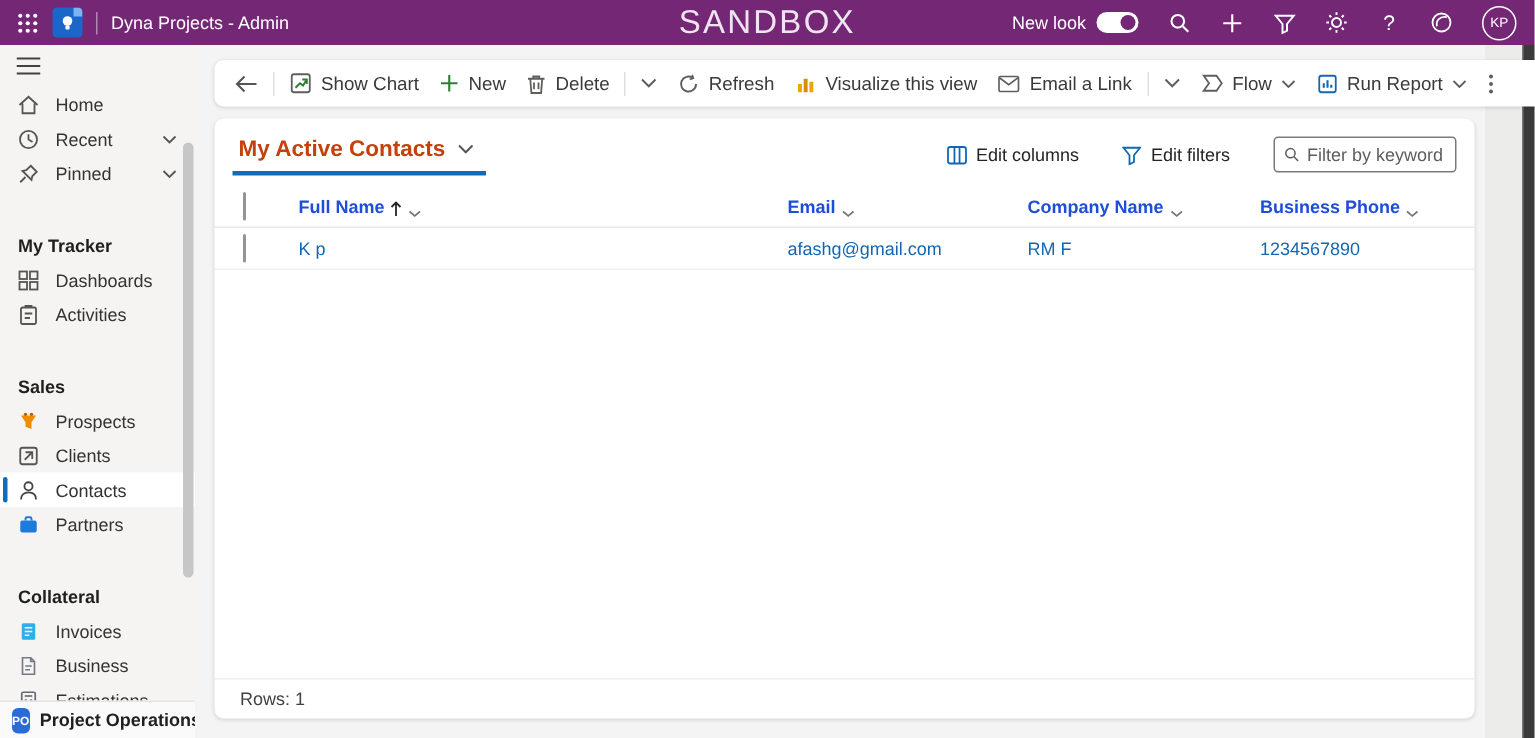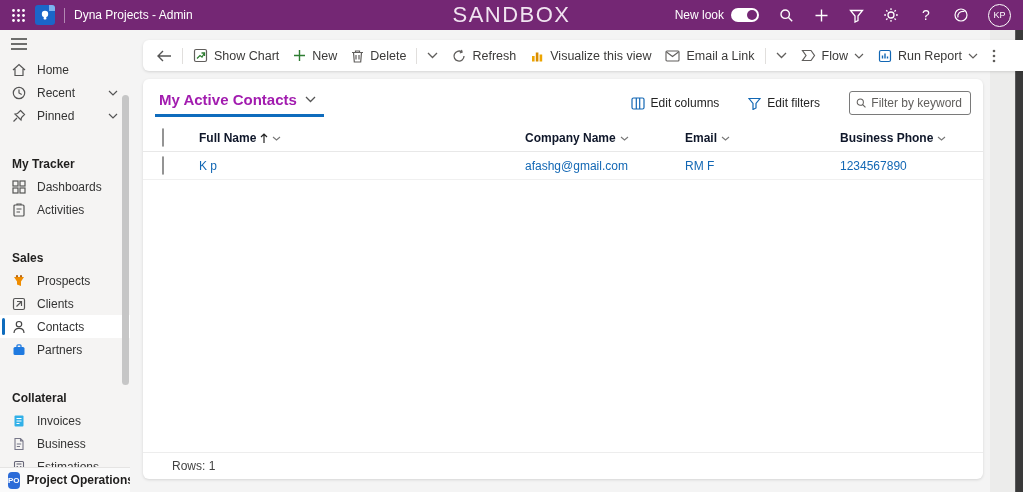--- a/index.html
+++ b/index.html
@@ -62,41 +62,41 @@
   .cmd-div { width:1px; height:16px; background:#e1dfdd; margin:0 3px; }
   .share-btn { margin-left:auto; display:flex; align-items:center; gap:5px;
     background:#1168bd; color:#fff; font-size:12px; height:22px; padding:0 9px;
     border-radius:3px; cursor:pointer; }
 
   .content { position:absolute; left:143px; top:79px; width:840px; height:400px;
     background:#fff; border-radius:6px; box-shadow:0 1px 3px rgba(0,0,0,.13); }
   .viewbar { display:flex; align-items:center; padding:10px 12px 0 12px; height:38px; }
   .viewsel { display:flex; align-items:center; gap:8px; padding:2px 8px 6px 4px;
     border-bottom:3px solid #0f6cbd; cursor:pointer; }
-  .viewsel .ttl { font-size:15px; font-weight:bold; color:#a21caf; white-space:nowrap;}
+  .viewsel .ttl { font-size:15px; font-weight:bold; color:#c2410c; white-space:nowrap;}
   .view-actions { margin-left:auto; display:flex; align-items:center; gap:29px; }
   .va-btn { display:flex; align-items:center; gap:6px; font-size:12px; color:#242424;
     cursor:pointer; white-space:nowrap;}
   .kw-box { display:flex; align-items:center; gap:5px; width:122px; height:24px;
     border:1px solid #7a7a7a; border-radius:3px; padding:0 6px; background:#fff;}
   .kw-box input { border:none; outline:none; width:100%; font-size:12px;
     font-family:"Liberation Sans",sans-serif; color:#242424; background:transparent;}
   .kw-box input::placeholder { color:#605e5c; }
 
   .grid-head, .grid-row { display:grid; grid-template-columns:46px 326px 160px 155px 1fr;
     align-items:center; padding-left:10px; }
   .grid-head { height:27px; margin-top:8px; border-bottom:1px solid #e8e8e8; }
-  .hcell { display:flex; align-items:center; gap:4px; font-size:12px; font-weight:bold;
-    color:#0f172a; cursor:pointer; white-space:nowrap;}
+  .hcell { display:flex; align-items:flex-end; gap:4px; font-size:12px; font-weight:bold;
+    color:#1d4ed8; cursor:pointer; white-space:nowrap;}
   .grid-row { height:28px; border-bottom:1px solid #f0f0f0; }
   .cell-link { font-size:12px; color:#1267b4; cursor:pointer; white-space:nowrap;}
   .cbox { width:15px; height:15px; border:1px solid #949494; border-radius:3px;
     background:#fff; margin-left:9px; cursor:pointer; }
   .grid-foot { position:absolute; left:0; bottom:0; width:100%; height:27px;
-    border-top:1px solid #ededed; display:flex; align-items:center; padding-left:29px;
+    border-top:1px solid #ededed; display:flex; align-items:center; padding-left:17px;
     font-size:12px; color:#424242; }
 
   
   .rail { position:absolute; left:990px; top:30px; width:25px; height:462px;
     background:#ececeb; display:flex; justify-content:center; }
   .rail-ic { margin-top:11px; cursor:pointer; }
   .dark-scroll { position:absolute; left:1015px; top:30px; width:8px; height:462px;
     background:#3a3a3a; border-left:1px solid #5a5a5a; cursor:pointer; }
 </style>
 </head>
@@ -430,27 +430,27 @@
     <span class="hcell">
       <span>Full Name</span>
       <svg width="8" height="11" viewBox="0 0 8 11" fill="none" stroke="#242424" stroke-width="1.2">
           <path d="M4 10 V1.5 M1 4 L4 1 L7 4"></path>
         </svg>
       <svg width="9" height="5" viewBox="0 0 9 5" fill="none" stroke="#777" stroke-width="1.1">
           <path d="M1 1 L4.5 4 L8 1"></path>
         </svg>
     </span>
     <span class="hcell">
-      <span>Company Name</span>
+      <span>Email</span>
       <svg width="9" height="5" viewBox="0 0 9 5" fill="none" stroke="#777" stroke-width="1.1">
           <path d="M1 1 L4.5 4 L8 1"></path>
         </svg>
     </span>
     <span class="hcell">
-      <span>Email</span>
+      <span>Company Name</span>
       <svg width="9" height="5" viewBox="0 0 9 5" fill="none" stroke="#777" stroke-width="1.1">
           <path d="M1 1 L4.5 4 L8 1"></path>
         </svg>
     </span>
     <span class="hcell">
       <span>Business Phone</span>
       <svg width="9" height="5" viewBox="0 0 9 5" fill="none" stroke="#777" stroke-width="1.1">
           <path d="M1 1 L4.5 4 L8 1"></path>
         </svg>
     </span>

